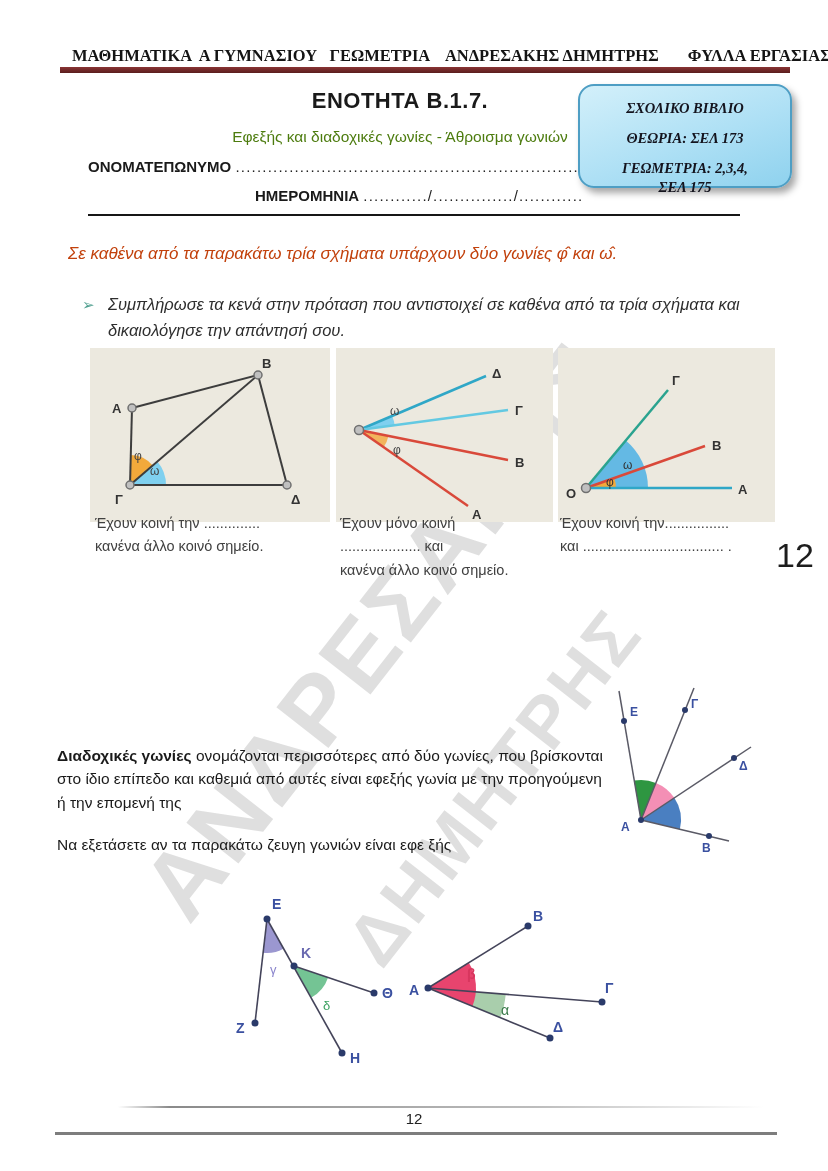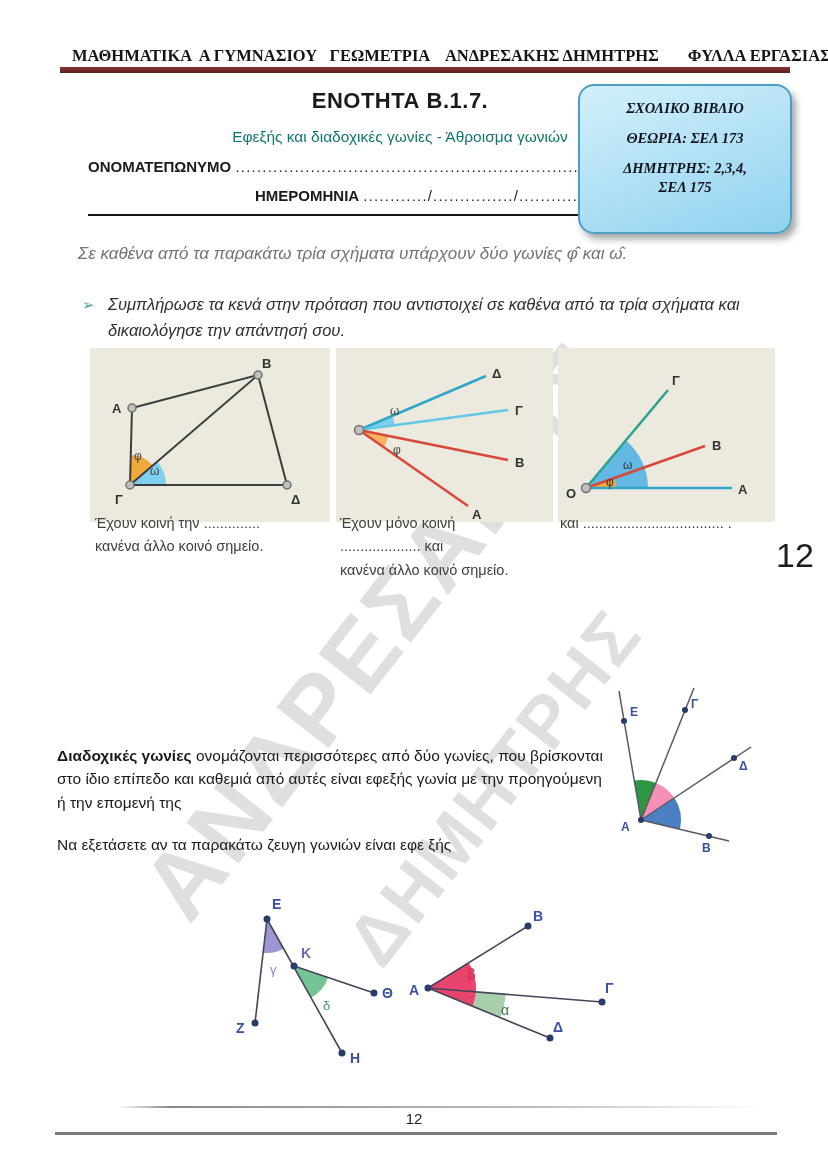--- a/index.html
+++ b/index.html
@@ -7,37 +7,37 @@
         font-family:"Liberation Sans",sans-serif;color:#1a1a1a;}
   .abs{position:absolute;}
   
   .hdr{left:72px;top:46px;font-family:"Liberation Serif",serif;font-weight:bold;
        font-size:16.5px;white-space:pre;color:#141414;z-index:2;}
   .hdr-rule{left:60px;top:67px;width:730px;height:6px;
        background:linear-gradient(#8a3434,#5a1d1d);z-index:2;}
   
   .title{left:200px;top:88px;width:400px;text-align:center;font-weight:bold;
        font-size:22px;letter-spacing:.5px;z-index:2;}
-  .subtitle{left:200px;top:128px;width:400px;text-align:center;font-size:15.5px;color:#0f766e;z-index:2;}
-  
-  .infobox{left:578px;top:84px;width:214px;height:150px;border:2px solid #4e9ec4;border-radius:16px;
+  .subtitle{left:200px;top:128px;width:400px;text-align:center;font-size:15.5px;color:#4d7c0f;z-index:2;}
+  
+  .infobox{left:578px;top:84px;width:214px;height:104px;border:2px solid #4e9ec4;border-radius:16px;
        background:linear-gradient(160deg,#d3f0fa 0%,#aee0f5 55%,#8fd2ee 100%);
        box-shadow:4px 5px 7px rgba(0,0,0,.35);z-index:5;
        font-family:"Liberation Serif",serif;font-style:italic;font-weight:bold;
        font-size:14.5px;color:#14141e;text-align:center;padding-top:14px;box-sizing:border-box;}
   .infobox div{margin-bottom:13px;}
   .infobox .tight{margin-bottom:2px;}
   
   .namerow{left:88px;top:158px;width:648px;white-space:nowrap;overflow:hidden;font-size:15px;z-index:2;}
   .namerow b,.daterow b{font-weight:bold;}
   .dots{letter-spacing:1.2px;color:#222;}
   .daterow{left:255px;top:187px;white-space:nowrap;font-size:15px;z-index:2;}
   .divline{left:88px;top:214px;width:652px;height:2px;background:#161616;z-index:2;}
   
-  .intro{left:78px;top:244px;width:720px;font-style:italic;font-size:17px;color:#737373;z-index:2;}
+  .intro{left:68px;top:244px;width:720px;font-style:italic;font-size:17px;color:#c2410c;z-index:2;}
   .task{left:82px;top:292px;width:700px;font-style:italic;font-size:16.5px;color:#2e2e2e;
         padding-left:26px;box-sizing:border-box;line-height:1.55;z-index:2;}
   .task .bullet{position:absolute;left:0;top:1px;font-style:normal;color:#4f9f8f;font-size:15px;}
   
   .panel{top:348px;height:174px;background:#ece9df;z-index:2;}
   .p1{left:90px;width:240px;}
   .p2{left:336px;width:217px;}
   .p3{left:558px;width:217px;}
   svg text{font-family:"Liberation Sans",sans-serif;}
   
@@ -74,21 +74,21 @@
 
   <div class="abs hdr">ΜΑΘΗΜΑΤΙΚΑ  Α ΓΥΜΝΑΣΙΟΥ   ΓΕΩΜΕΤΡΙΑ    ΑΝΔΡΕΣΑΚΗΣ ΔΗΜΗΤΡΗΣ       ΦΥΛΛΑ ΕΡΓΑΣΙΑΣ</div>
   <div class="abs hdr-rule"></div>
 
   <div class="abs title">ΕΝΟΤΗΤΑ Β.1.7.</div>
   <div class="abs subtitle">Εφεξής και διαδοχικές γωνίες - Άθροισμα γωνιών</div>
 
   <div class="abs infobox">
     <div>ΣΧΟΛΙΚΟ ΒΙΒΛΙΟ</div>
     <div>ΘΕΩΡΙΑ:  ΣΕΛ 173</div>
-    <div class="tight">ΔΗΜΗΤΡΗΣ: 2,3,4,</div>
+    <div class="tight">ΓΕΩΜΕΤΡΙΑ: 2,3,4,</div>
     <div>ΣΕΛ  175</div>
   </div>
 
   <div class="abs namerow">
     <b>ΟΝΟΜΑΤΕΠΩΝΥΜΟ </b><span class="dots">......................................................................................................................................................</span>
   </div>
   <div class="abs daterow">
     <b>ΗΜΕΡΟΜΗΝΙΑ </b><span class="dots">............/.............../............</span>
   </div>
   <div class="abs divline"></div>
@@ -162,20 +162,21 @@
   <div class="abs cap c1">
     <div>Έχουν κοινή την ..............</div>
     <div>κανένα άλλο κοινό σημείο.</div>
   </div>
   <div class="abs cap c2">
     <div>Έχουν μόνο κοινή</div>
     <div>.................... και</div>
     <div>κανένα άλλο κοινό σημείο.</div>
   </div>
   <div class="abs cap c3">
+    <div>Έχουν κοινή την................</div>
     <div>και ................................... .</div>
   </div>
 
   <div class="abs artifact">12</div>
 
   <div class="abs prompt">Να εξετάσετε αν τα παρακάτω ζευγη γωνιών είναι εφε ξής</div>
   <div class="abs def2">
     <b>Διαδοχικές γωνίες</b><span> ονομάζονται περισσότερες από δύο γωνίες, που βρίσκονται στο ίδιο επίπεδο και καθεμιά από αυτές είναι εφεξής γωνία με την προηγούμενη ή την επομενή της</span>
   </div>
 

